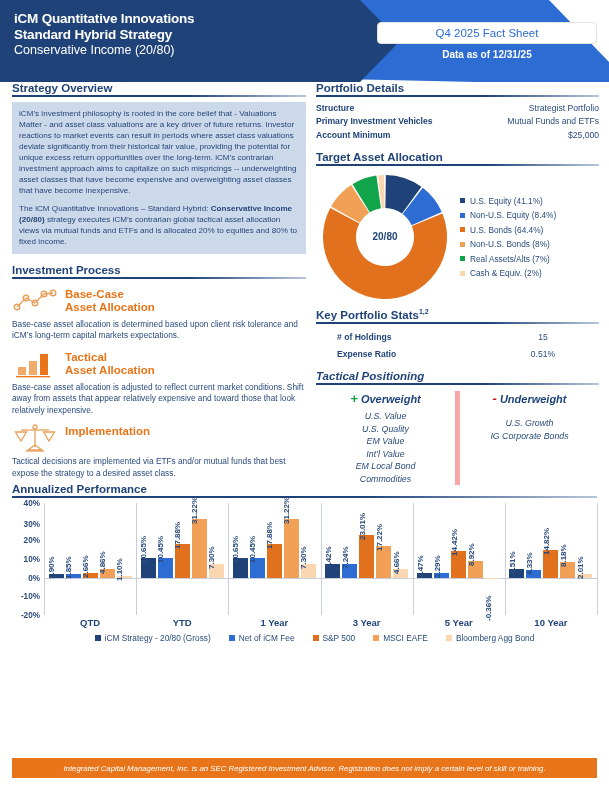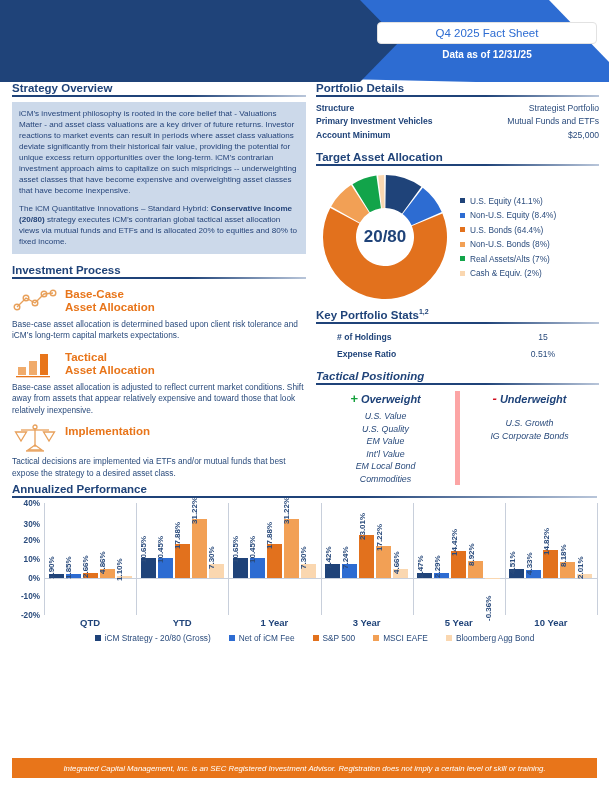--- a/index.html
+++ b/index.html
@@ -75,21 +75,21 @@
   .pd-row { display: flex; font-size: 8.6px; line-height: 1.55; }
   .pd-key { flex: 0 0 152px; font-weight: bold; color: #1f4379; }
   .pd-val { flex: 1; text-align: right; color: #2a4b7c; }
 
   
   .alloc-wrap { display: flex; align-items: center; margin-top: 2px; }
   .donut-holder { position: relative; width: 138px; height: 132px; flex: 0 0 138px; }
   .donut-center {
     position: absolute; left: 0; top: 0; width: 138px; height: 132px;
     display: flex; align-items: center; justify-content: center;
-    font-size: 17px; font-weight: bold; color: #1f4379; pointer-events: none;
+    font-size: 10px; font-weight: bold; color: #1f4379; pointer-events: none;
   }
   .legend { flex: 1; padding-left: 6px; }
   .legend-item { display: flex; align-items: center; font-size: 8.3px; margin: 4.5px 0; color: #2a4b7c; }
   .legend-sq { width: 5px; height: 5px; margin-right: 5px; flex: 0 0 5px; }
 
   
   .ks-row { display: flex; font-size: 8.6px; line-height: 1.95; padding-left: 8px; margin-left: 13px; }
   .ks-key { flex: 0 0 150px; font-weight: bold; color: #1f4379; }
   .ks-val { flex: 1; text-align: center; color: #2a4b7c; }
 
@@ -132,20 +132,25 @@
     background: #e8751a; display: flex; align-items: center; justify-content: center;
   }
   .footer span { color: #ffffff; font-size: 7.8px; font-style: italic; }
 </style>
 </head>
 <body>
 
 <div class="header">
   <div class="hdr-blue2"></div>
   <div class="hdr-navy"></div>
+  <div class="hdr-title">
+    <div class="l1">iCM Quantitative Innovations</div>
+    <div class="l2">Standard Hybrid Strategy</div>
+    <div class="l3">Conservative Income (20/80)</div>
+  </div>
   <div class="hdr-box">Q4 2025 Fact Sheet</div>
   <div class="hdr-sub">Data as of 12/31/25</div>
 </div>
 
 <div class="cols">
 
   <div class="col-l">
 
     <div>
       <div class="sec-title">Strategy Overview</div>

